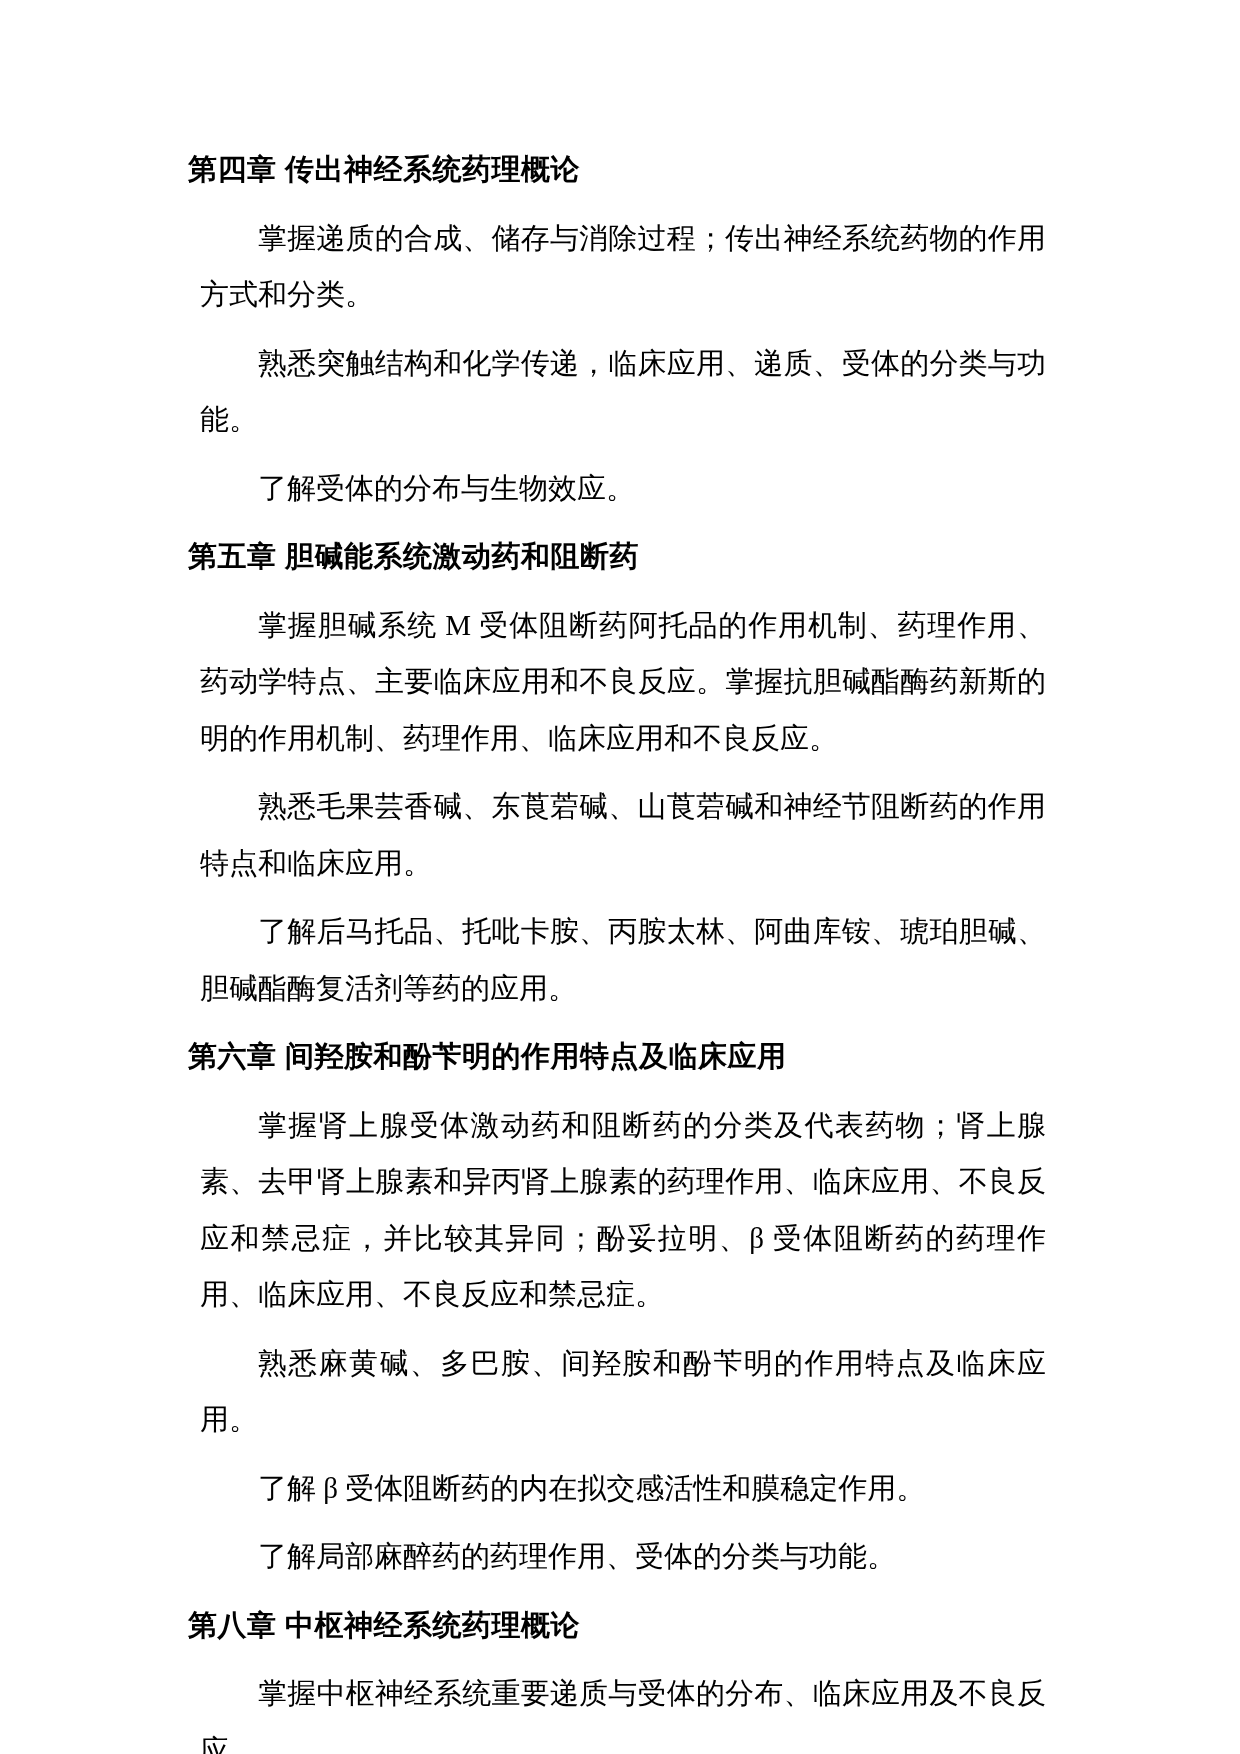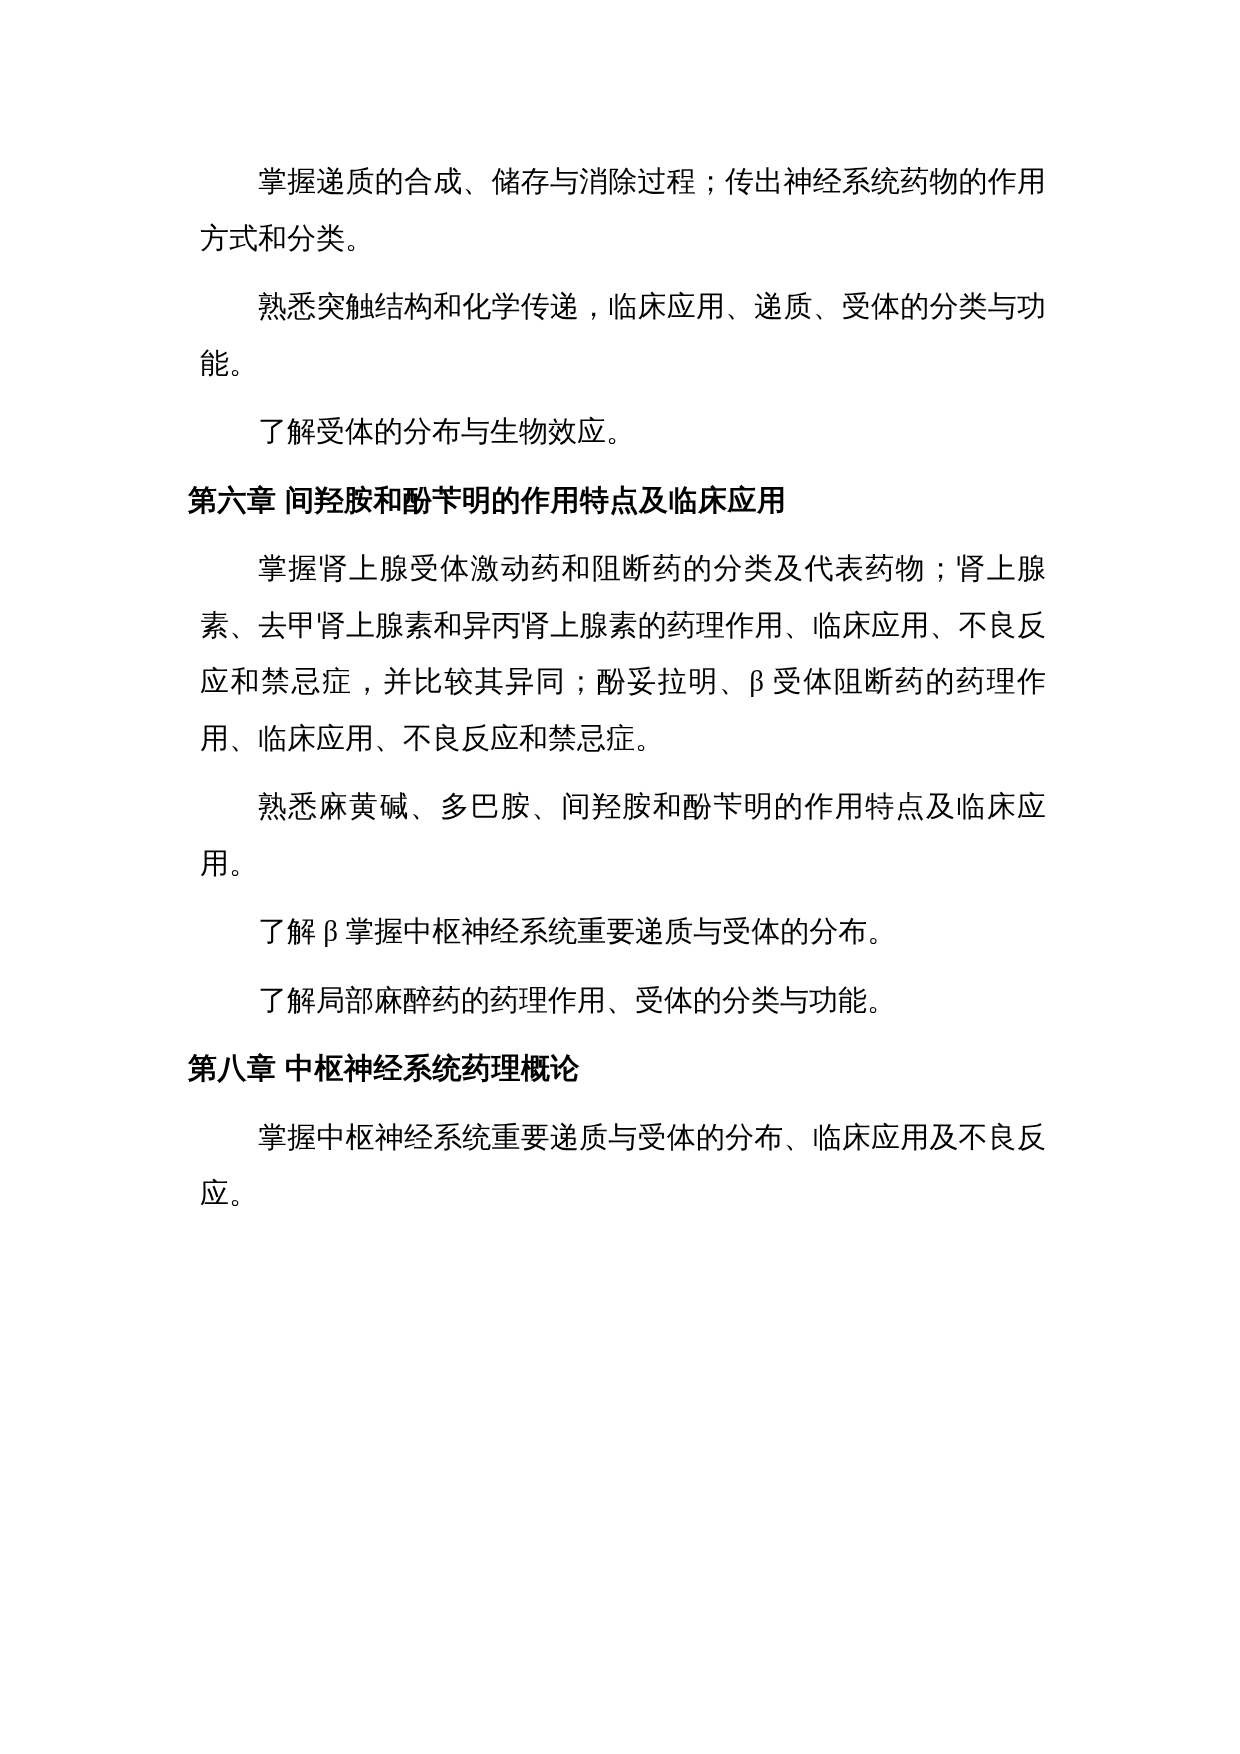--- a/index.html
+++ b/index.html
@@ -35,31 +35,38 @@
     text-align: justify;
     text-justify: inter-ideograph;
   }
 </style>
 </head>
 <body>
 
 <div class="page">
 
   <section>
+    <h2 class="chapter-heading">第四章 传出神经系统药理概论</h2>
     <p class="body-paragraph">掌握递质的合成、储存与消除过程；传出神经系统药物的作用方式和分类。</p>
     <p class="body-paragraph">熟悉突触结构和化学传递，临床应用、递质、受体的分类与功能。</p>
     <p class="body-paragraph">了解受体的分布与生物效应。</p>
   </section>
 
+  <section>
+    <h2 class="chapter-heading">第五章 胆碱能系统激动药和阻断药</h2>
+    <p class="body-paragraph">掌握胆碱系统 M 受体阻断药阿托品的作用机制、药理作用、药动学特点、主要临床应用和不良反应。掌握抗胆碱酯酶药新斯的明的作用机制、药理作用、临床应用和不良反应。</p>
+    <p class="body-paragraph">熟悉毛果芸香碱、东莨菪碱、山莨菪碱和神经节阻断药的作用特点和临床应用。</p>
+    <p class="body-paragraph">了解后马托品、托吡卡胺、丙胺太林、阿曲库铵、琥珀胆碱、胆碱酯酶复活剂等药的应用。</p>
+  </section>
 
   <section>
     <h2 class="chapter-heading">第六章 间羟胺和酚苄明的作用特点及临床应用</h2>
     <p class="body-paragraph">掌握肾上腺受体激动药和阻断药的分类及代表药物；肾上腺素、去甲肾上腺素和异丙肾上腺素的药理作用、临床应用、不良反应和禁忌症，并比较其异同；酚妥拉明、β 受体阻断药的药理作用、临床应用、不良反应和禁忌症。</p>
     <p class="body-paragraph">熟悉麻黄碱、多巴胺、间羟胺和酚苄明的作用特点及临床应用。</p>
-    <p class="body-paragraph">了解 β 掌握中枢神经系统重要递质与受体的分布。</p>
+    <p class="body-paragraph">了解 β 受体阻断药的内在拟交感活性和膜稳定作用。</p>
   </section>
 
   <section>
     <p class="body-paragraph">了解局部麻醉药的药理作用、受体的分类与功能。</p>
   </section>
 
   <section>
     <h2 class="chapter-heading">第八章 中枢神经系统药理概论</h2>
     <p class="body-paragraph">掌握中枢神经系统重要递质与受体的分布、临床应用及不良反应。</p>
   </section>

